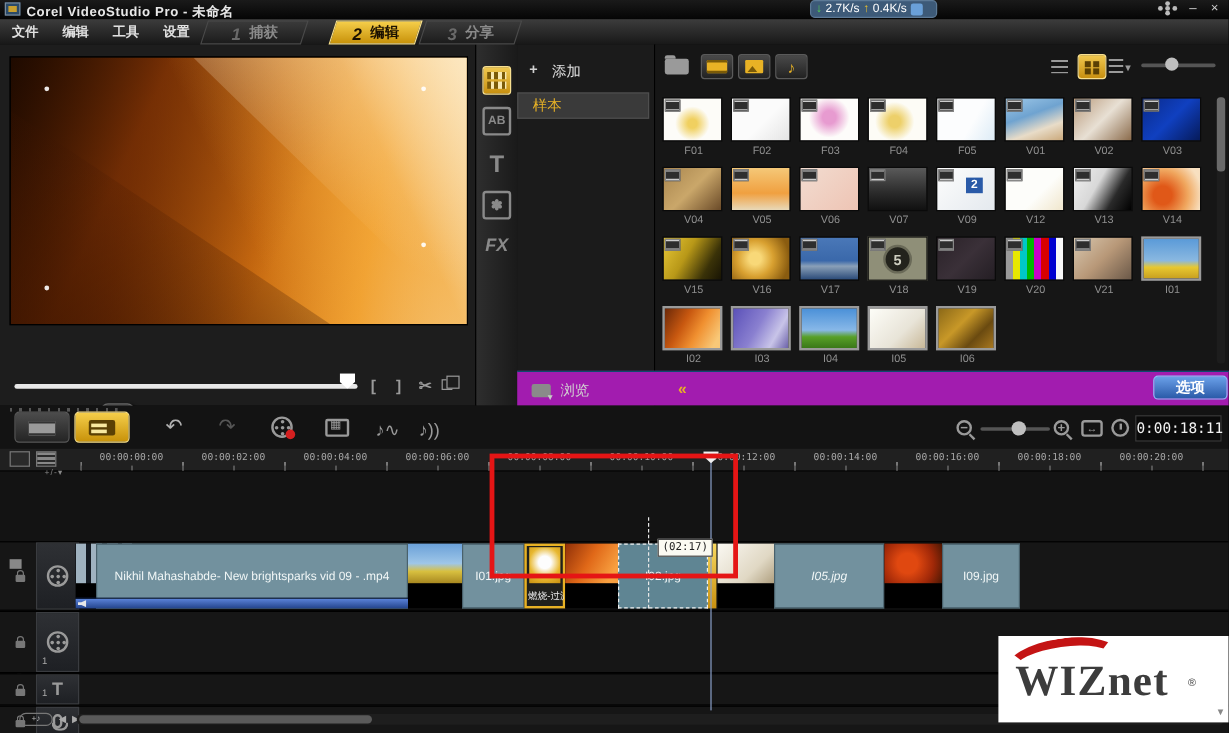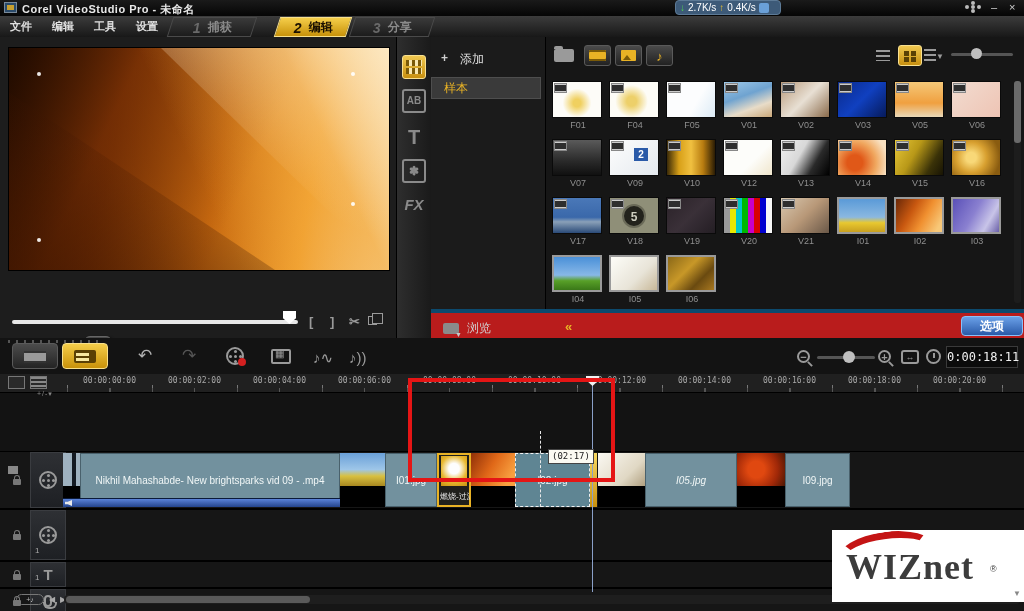--- a/index.html
+++ b/index.html
@@ -77,21 +77,21 @@
   .ico-ab{border:2px solid #8a8a8a;border-radius:3px;font-size:10px;line-height:20px;}
   .ico-T{font-size:20px;line-height:24px;}
   .ico-gfx{border:2px solid #8a8a8a;border-radius:3px;}
   .ico-gfx::after{content:"✽";font-size:12px;line-height:20px;color:#8a8a8a;}
   .ico-fx{font-size:15px;line-height:24px;font-style:italic;}
   .catpanel{position:absolute;left:34px;top:0;width:115px;height:301px;background:#1b1b1b;border-right:1px solid #000;}
   .addrow{position:absolute;left:10px;top:14px;display:flex;gap:12px;font-size:12px;color:#e0e0e0;}
   .plus{color:#d0d0d0;font-weight:bold;}
   .catitem{position:absolute;left:0px;top:40px;width:110px;height:22px;background:#3a3a3a;border:1px solid #4e4e4e;
       color:#e8b225;font-size:12px;line-height:20px;padding-left:12px;}
-  .bottombar{position:absolute;left:34px;top:272px;width:594px;height:29px;background:#b91c1c;border-top:4px solid #0c4a6e;}
+  .bottombar{position:absolute;left:34px;top:272px;width:594px;height:29px;background:#a21caf;border-top:1px solid #0c4a6e;}
   .browse{position:absolute;left:12px;top:7px;font-size:12px;color:#d0d0d0;display:flex;gap:8px;align-items:center;}
   .browse .bico{width:16px;height:11px;background:#8a8a8a;border-radius:2px;position:relative;}
   .browse .bico::after{content:"▼";position:absolute;right:-3px;bottom:-4px;font-size:7px;color:#c8c8c8;}
   .collapse{position:absolute;left:134px;top:6px;font-size:13px;color:#e8b225;font-weight:bold;}
   .optionsbtn{position:absolute;right:2px;top:3px;width:62px;height:20px;border-radius:4px;
       background:linear-gradient(#6aa0e8,#2a5aa8);border:1px solid #8ac0f8;color:#fff;font-size:12px;
       text-align:center;line-height:18px;font-weight:bold;}
   .browser{position:absolute;left:149px;top:0;width:479px;height:272px;background:#161616;}
   .btoolbar{position:absolute;left:0;top:0;width:479px;height:40px;}
   .folder{position:absolute;left:8px;top:12px;width:20px;height:13px;background:#9a9a9a;border-radius:2px;}
@@ -308,20 +308,32 @@
         <div class="zhandle"></div>
       </div>
       <div class="thumbgrid" id="thumbgrid">
           <div class="cell">
             <div class="thumb" style="background: radial-gradient(circle at 50% 60%, rgb(240, 208, 96) 12%, rgb(253, 252, 248) 45%);">
               <div class="badge"></div>
             </div>
             <div class="tlabel">F01</div>
           </div>
           <div class="cell">
+            <div class="thumb" style="background: linear-gradient(135deg, rgb(251, 251, 251) 55%, rgb(228, 228, 228) 100%);">
+              <div class="badge"></div>
+            </div>
+            <div class="tlabel">F02</div>
+          </div>
+          <div class="cell">
+            <div class="thumb" style="background: radial-gradient(circle at 50% 45%, rgb(231, 155, 208) 18%, rgb(253, 252, 250) 55%);">
+              <div class="badge"></div>
+            </div>
+            <div class="tlabel">F03</div>
+          </div>
+          <div class="cell">
             <div class="thumb" style="background: radial-gradient(circle at 45% 55%, rgb(237, 208, 106) 15%, rgb(253, 252, 246) 50%);">
               <div class="badge"></div>
             </div>
             <div class="tlabel">F04</div>
           </div>
           <div class="cell">
             <div class="thumb" style="background: linear-gradient(120deg, rgb(252, 253, 254) 60%, rgb(220, 235, 246) 100%);">
               <div class="badge"></div>
             </div>
             <div class="tlabel">F05</div>
@@ -338,20 +350,26 @@
             </div>
             <div class="tlabel">V02</div>
           </div>
           <div class="cell">
             <div class="thumb" style="background: linear-gradient(135deg, rgb(10, 42, 138) 0%, rgb(16, 64, 192) 50%, rgb(6, 26, 90) 100%);">
               <div class="badge"></div>
             </div>
             <div class="tlabel">V03</div>
           </div>
           <div class="cell">
+            <div class="thumb" style="background: linear-gradient(135deg, rgb(168, 133, 78) 0%, rgb(202, 167, 106) 50%, rgb(106, 74, 40) 100%);">
+              <div class="badge"></div>
+            </div>
+            <div class="tlabel">V04</div>
+          </div>
+          <div class="cell">
             <div class="thumb" style="background: linear-gradient(rgb(245, 200, 120) 0%, rgb(240, 160, 64) 60%, rgb(232, 216, 184) 100%);">
               <div class="badge"></div>
             </div>
             <div class="tlabel">V05</div>
           </div>
           <div class="cell">
             <div class="thumb" style="background: linear-gradient(135deg, rgb(242, 220, 208) 0%, rgb(238, 196, 180) 100%);">
               <div class="badge"></div>
             </div>
             <div class="tlabel">V06</div>
@@ -361,26 +379,20 @@
               <div class="badge"></div>
             </div>
             <div class="tlabel">V07</div>
           </div>
           <div class="cell">
             <div class="thumb" style="background: linear-gradient(135deg, rgb(253, 253, 253) 0%, rgb(228, 233, 238) 100%);">
               <div class="badge"></div>
               <div class="mark square-blue">2</div>
             </div>
             <div class="tlabel">V09</div>
-          </div>
-          <div class="cell">
-            <div class="thumb" style="background: linear-gradient(90deg, rgb(58, 42, 8) 0%, rgb(216, 160, 24) 25%, rgb(240, 192, 64) 50%, rgb(184, 124, 16) 75%, rgb(42, 28, 4) 100%);">
-              <div class="badge"></div>
-            </div>
-            <div class="tlabel">V10</div>
           </div>
           <div class="cell">
             <div class="thumb" style="background: linear-gradient(135deg, rgb(253, 253, 250) 60%, rgb(240, 230, 204) 100%);">
               <div class="badge"></div>
             </div>
             <div class="tlabel">V12</div>
           </div>
           <div class="cell">
             <div class="thumb" style="background: linear-gradient(120deg, rgb(240, 240, 240) 0%, rgb(216, 216, 216) 40%, rgb(42, 42, 42) 70%, rgb(0, 0, 0) 100%);">
               <div class="badge"></div>

